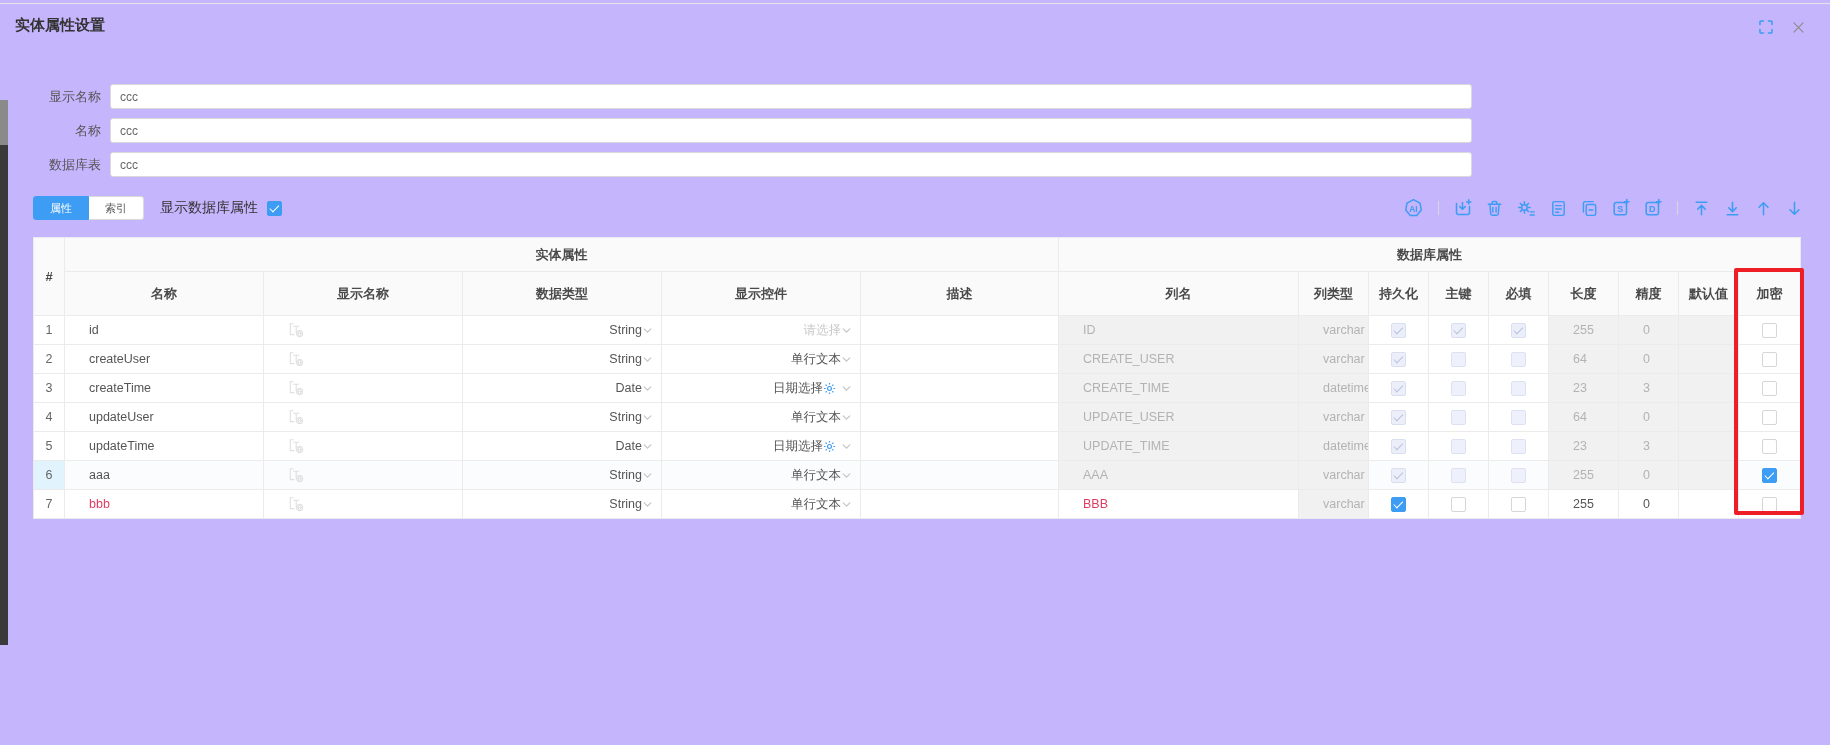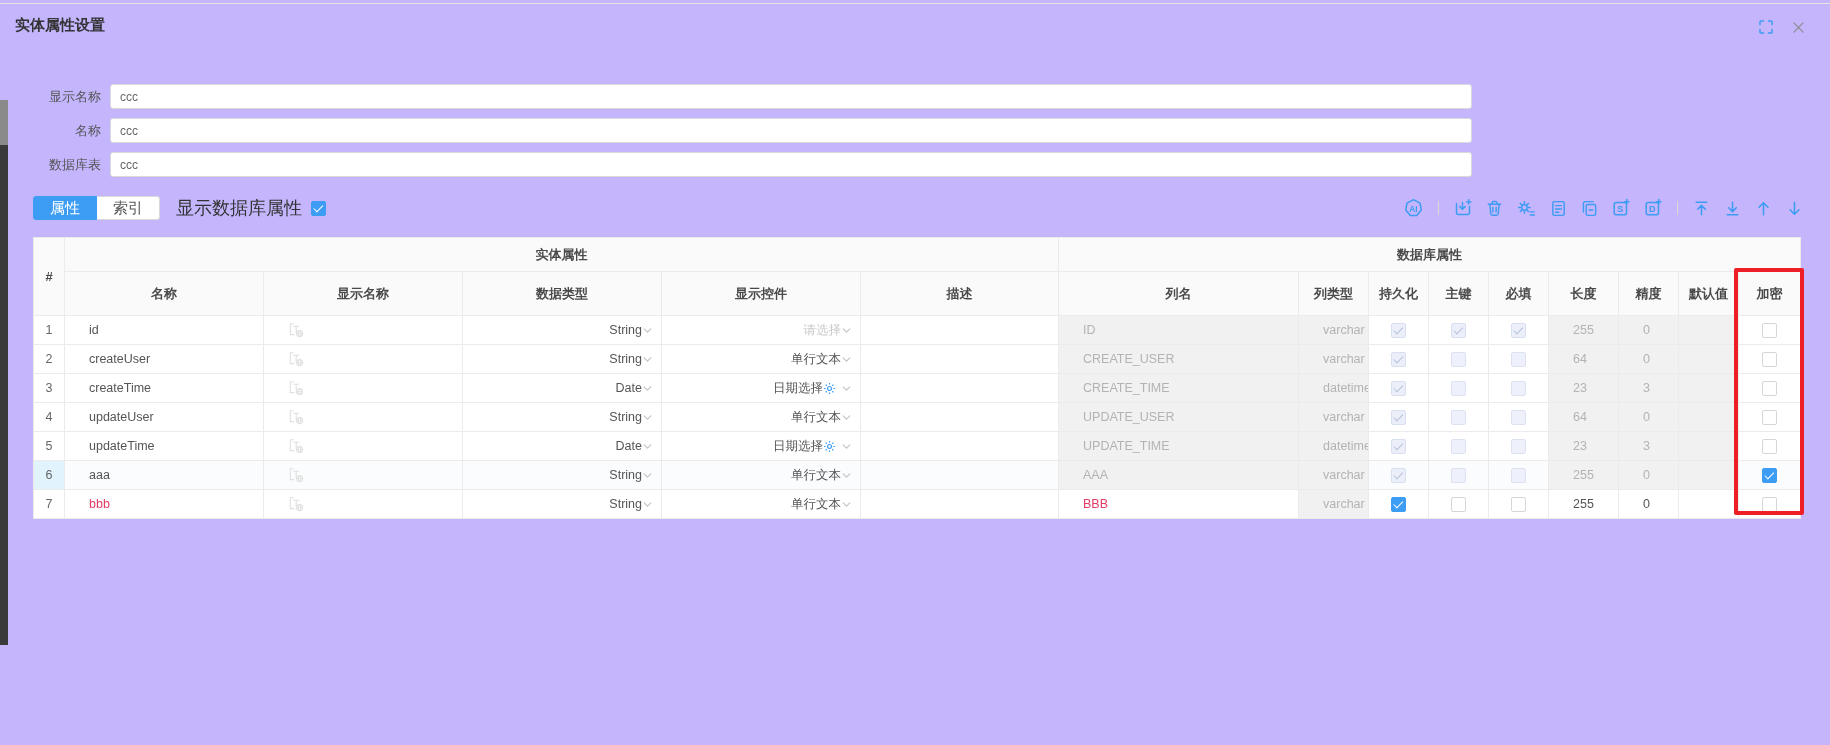--- a/index.html
+++ b/index.html
@@ -12,24 +12,24 @@
   .title { position:absolute; left:15px; top:16px; font-size:15px; font-weight:600; color:#333; }
   .win-controls { position:absolute; right:24px; top:19px; display:flex; gap:17px; align-items:center; }
   .win-controls span { display:inline-flex; cursor:pointer; }
 
   .form { position:absolute; left:0; top:84px; }
   .form-row { display:flex; align-items:center; height:25px; margin-bottom:9px; }
   .form-label { width:110px; text-align:right; padding-right:9px; font-size:13px; color:#555; }
   .form-input { width:1362px; height:25px; border:1px solid #d9d9d9; border-radius:3px; padding:0 9px; font-size:12px; color:#666; font-family:inherit; outline:none; background:#fff; }
 
   .tabbar { position:absolute; left:33px; top:196px; right:26px; height:24px; display:flex; align-items:center; }
-  .tab { height:24px; padding:0 16px; display:flex; align-items:center; font-size:15px; cursor:pointer; }
+  .tab { height:24px; padding:0 16px; display:flex; align-items:center; font-size:11px; cursor:pointer; }
   .tab.active { background:#3d9cf4; color:#fff; border:1px solid #3d9cf4; border-radius:3px 0 0 3px; }
   .tab.inactive { background:#fff; color:#555; border:1px solid #d9d9d9; border-left:none; border-radius:0 3px 3px 0; }
-  .showdb-label { margin-left:16px; font-size:18px; color:#333; }
+  .showdb-label { margin-left:16px; font-size:14px; color:#333; }
 
   .cb { width:15px; height:15px; border-radius:2px; display:inline-block; position:relative; flex:none; }
   .cb.en-checked { background:#3d9cf4; border:1px solid #3d9cf4; }
   .cb.en-checked::after { content:''; position:absolute; left:4.2px; top:1.6px; width:4px; height:7.5px; border-right:1.7px solid #fff; border-bottom:1.7px solid #fff; transform:rotate(45deg); }
   .cb.en-unchecked { background:#fff; border:1px solid #d6d6d6; }
   .cb.dis-checked { background:#eceffa; border:1px solid #d8dff1; }
   .cb.dis-checked::after { content:''; position:absolute; left:4.2px; top:1.6px; width:4px; height:7.5px; border-right:1.6px solid #b7c2dc; border-bottom:1.6px solid #b7c2dc; transform:rotate(45deg); }
   .cb.dis-unchecked { background:#eef1fb; border:1px solid #dde2f3; }
   .showdb-cb { margin-left:9px; cursor:pointer; }
 

